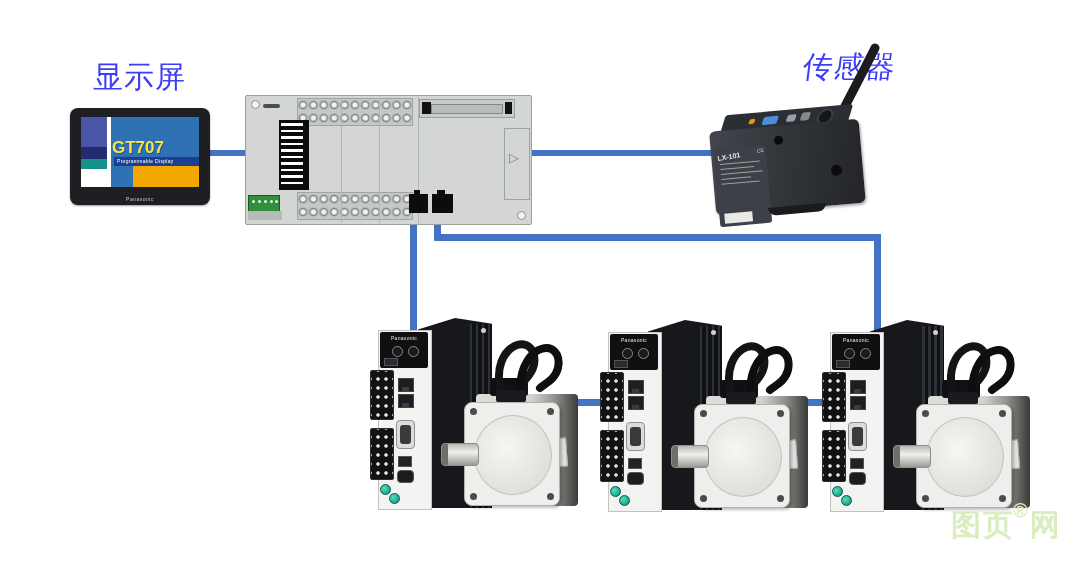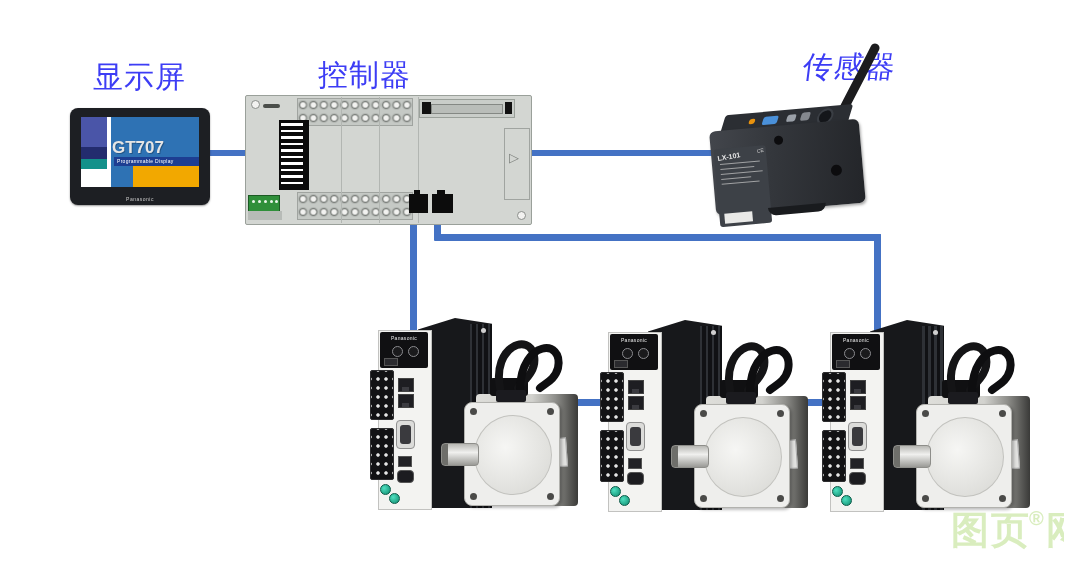--- a/index.html
+++ b/index.html
@@ -14,21 +14,21 @@
   
   .hmi{position:absolute;left:70px;top:108px;width:140px;height:97px;background:#1d1f23;border-radius:8px;box-shadow:0 1px 2px rgba(0,0,0,.4);}
   .hmi-screen{position:absolute;left:11px;top:9px;width:118px;height:70px;background:#2E72B4;overflow:hidden;}
   .scr-slate{position:absolute;left:0;top:0;width:26px;height:30px;background:#4A55A8;}
   .scr-navy{position:absolute;left:0;top:30px;width:26px;height:12px;background:#232C6E;}
   .scr-teal{position:absolute;left:0;top:42px;width:26px;height:10px;background:#13918A;}
   .scr-white{position:absolute;left:0;top:52px;width:26px;height:18px;background:#fff;}
   .scr-stripe{position:absolute;left:26px;top:0;width:4px;height:70px;background:#fff;}
   .scr-orange{position:absolute;left:52px;top:48px;right:0;bottom:0;background:#F2A800;}
   .scr-strip{position:absolute;left:33px;top:40px;right:0;height:9px;background:#1D3E92;color:#fff;font-size:5px;line-height:9px;padding-left:3px;letter-spacing:.3px;}
-  .scr-model{position:absolute;left:31px;top:21px;color:#e5e5e5;font-size:17px;font-weight:bold;letter-spacing:0;text-shadow:1px 1px 0 rgba(0,0,0,.25);}
+  .scr-model{position:absolute;left:31px;top:21px;color:#fde047;font-size:17px;font-weight:bold;letter-spacing:0;text-shadow:1px 1px 0 rgba(0,0,0,.25);}
   .hmi-brand{position:absolute;left:0;right:0;bottom:3px;text-align:center;color:#c9c9c9;font-size:5px;letter-spacing:.5px;}
   
   .plc{position:absolute;left:245px;top:95px;width:285px;height:128px;background:#d3d6d2;border:1px solid #9aa09a;border-radius:2px;}
   .plc .screw{position:absolute;width:7px;height:7px;border-radius:50%;background:#f2f2f0;border:1px solid #8a8e8a;}
   .plc-dash{position:absolute;left:17px;top:8px;width:17px;height:4px;background:#4a4e4a;border-radius:2px;}
   .term-strip{position:absolute;width:114px;height:26px;background:#c5c9c5;border:1px solid #a0a4a0;
       background-image:radial-gradient(circle at 5px 6px,#f2f2f0 2px,#7e827e 3.5px,#b4b8b4 4.5px,transparent 5.5px);
       background-size:10.4px 13px;}
   .plc-slot{position:absolute;left:173px;top:3px;width:94px;height:17px;background:#c9cdc9;border:1px solid #9aa09a;}
   .plc-slot .bar{position:absolute;left:11px;top:4px;width:70px;height:8px;background:#b9bdb9;border:1px solid #848884;}
@@ -92,30 +92,29 @@
       background:radial-gradient(circle at 40% 40%,#f6f6f4,#d6d6d2);border:1px solid #c2c2be;}
   .m-screw{position:absolute;width:7px;height:7px;border-radius:50%;background:#4a4a48;}
   .shaft{position:absolute;left:-24px;top:40px;width:36px;height:21px;border-radius:4px;
       background:linear-gradient(180deg,#b8b8b4,#f0f0ee 40%,#9a9a96);border:1px solid #8e8e8a;}
   .shaft::before{content:"";position:absolute;left:0;top:0;bottom:0;width:6px;background:#6e6e6a;border-radius:3px 0 0 3px;}
   .gland{position:absolute;left:118px;top:60px;width:38px;height:18px;background:#101012;border-radius:3px;}
   .gland2{position:absolute;left:124px;top:72px;width:30px;height:12px;background:#1b1b1f;border-radius:2px;}
   .cables{position:absolute;left:100px;top:8px;width:110px;height:70px;}
   
   .watermark{position:absolute;left:951px;top:505px;color:#D9EDBE;font-weight:bold;white-space:nowrap;}
-  .watermark .wm-txt{font-size:38px;letter-spacing:2px;}
+  .watermark .wm-txt{font-size:30px;letter-spacing:2px;}
   .watermark .wm-reg{font-size:20px;position:relative;top:-18px;left:-2px;}
 </style>
 </head>
 <body>
 
 <div id="canvas">
 
   <div class="diagram-label" style="left:93px;top:57px;">显示屏</div>
-  <div class="diagram-label" style="left:318px;top:55px;">控制器</div>
   <div class="diagram-label slant" style="left:803px;top:47px;">传感器</div>
 
   <div class="wire" style="left:209px;top:150px;width:40px;height:6px;"></div>
   <div class="wire" style="left:527px;top:150px;width:186px;height:6px;"></div>
   <div class="wire" style="left:410px;top:205px;width:7px;height:132px;"></div>
   <div class="wire" style="left:434px;top:205px;width:7px;height:34px;"></div>
   <div class="wire" style="left:434px;top:234px;width:447px;height:7px;"></div>
   <div class="wire" style="left:874px;top:234px;width:7px;height:102px;"></div>
   <div class="wire" style="left:458px;top:399px;width:375px;height:7px;"></div>
 

